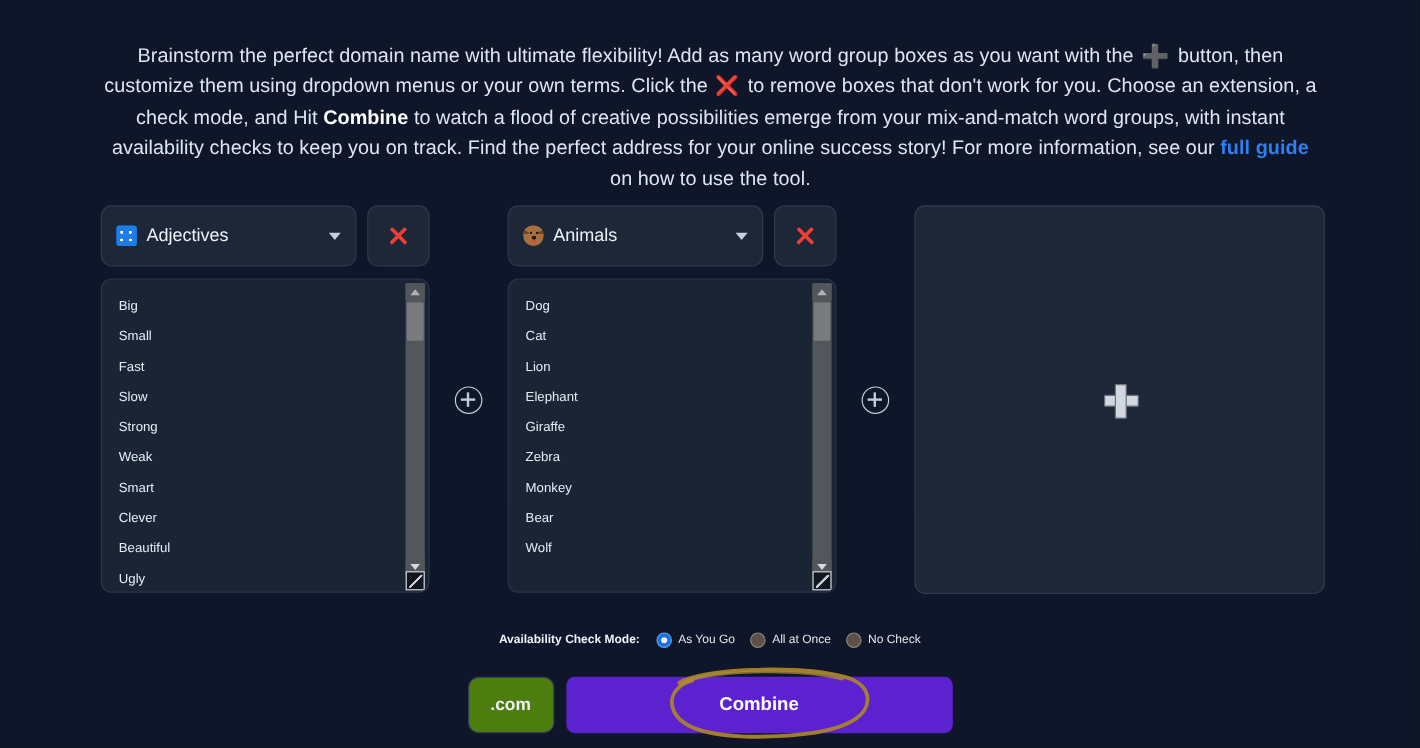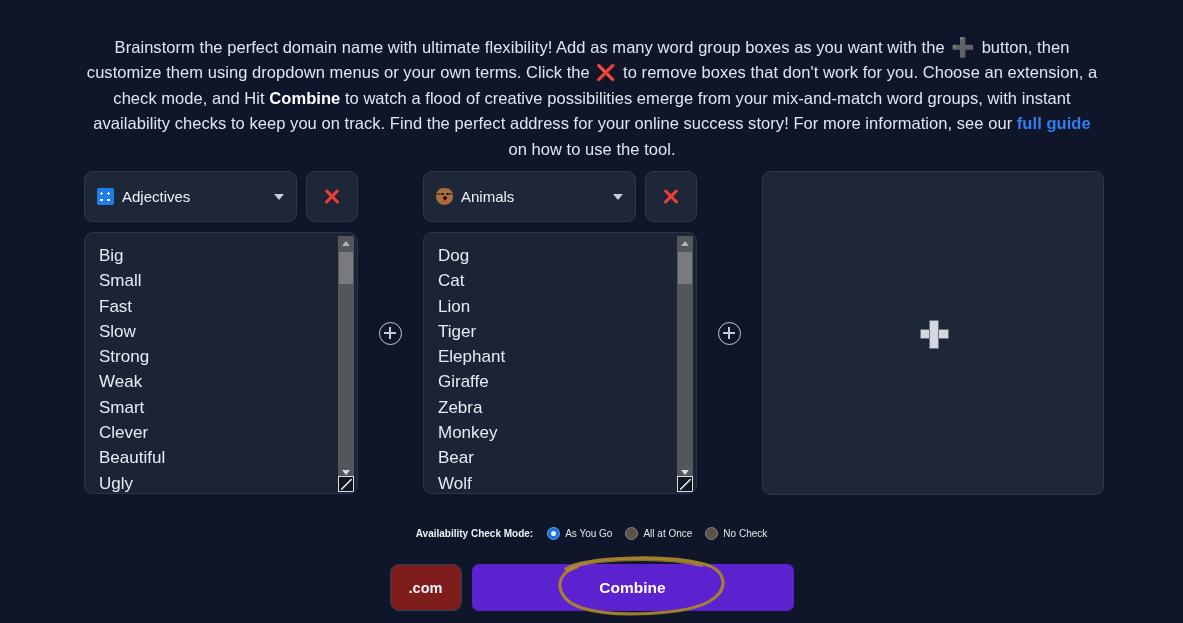--- a/index.html
+++ b/index.html
@@ -146,21 +146,21 @@
     background: #1b2435;
     border: 1px solid #2a344a;
     border-radius: 9px;
     overflow: hidden;
   }
   .words-list {
     position: absolute;
     left: 0; top: 0; right: 22px; bottom: 0;
     padding: 10px 0 0 14px;
     color: #e6ecf5;
-    font-size: 17px;
+    font-size: 11px;
     line-height: 25.3px;
     overflow: hidden;
   }
   .words-list div { white-space: nowrap; }
 
   .sbar {
     position: absolute;
     right: 3px; top: 3px; bottom: 14px;
     width: 16px;
     background: #53565a;
@@ -313,21 +313,21 @@
     position: absolute;
     left: 0; top: 564px;
     width: 1183px;
     display: flex;
     align-items: center;
     justify-content: center;
   }
   .ext-select {
     width: 72px;
     height: 47px;
-    background: #7f1d1d;
+    background: #4d7c0f;
     border: 1px solid #333e55;
     border-radius: 9px;
     color: #eef2f8;
     font-size: 14.5px;
     font-weight: bold;
     display: flex;
     align-items: center;
     justify-content: center;
     cursor: pointer;
   }
@@ -424,21 +424,20 @@
         </div>
         <div class="rm-btn">
           <span class="x-glyph"></span>
         </div>
       </div>
       <div class="words-wrap">
         <div class="words-list">
           <div>Dog</div>
           <div>Cat</div>
           <div>Lion</div>
-          <div>Tiger</div>
           <div>Elephant</div>
           <div>Giraffe</div>
           <div>Zebra</div>
           <div>Monkey</div>
           <div>Bear</div>
           <div>Wolf</div>
         </div>
         <div class="sbar">
           <div class="sbar-up">
               <span class="tri-up"></span>

